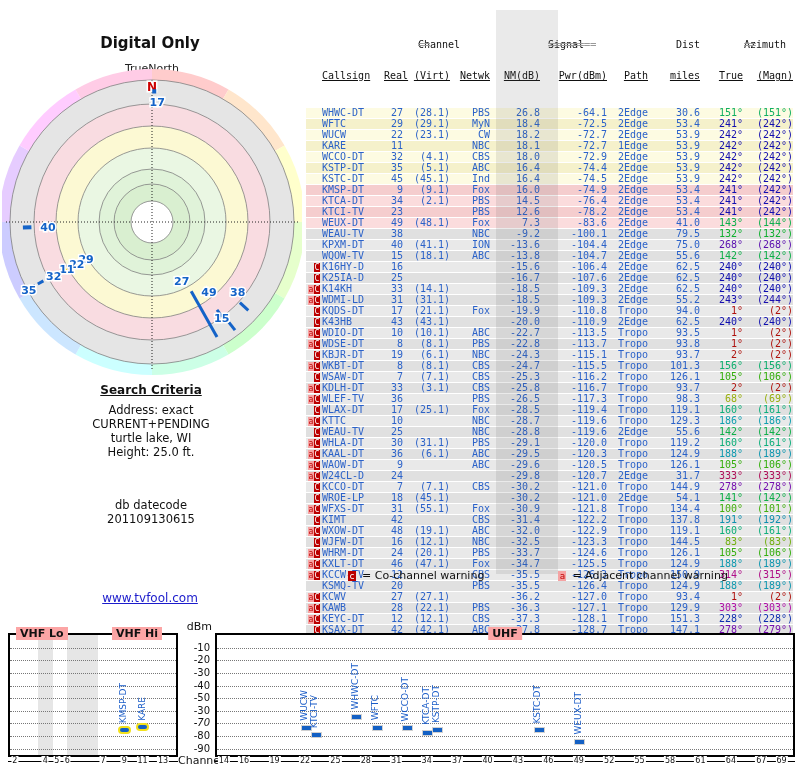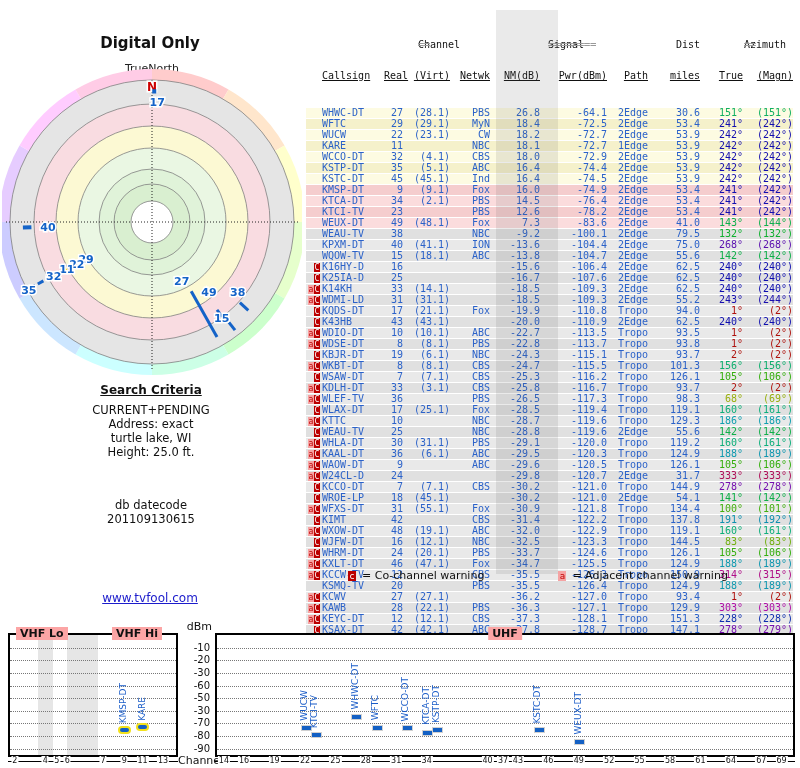--- a/index.html
+++ b/index.html
@@ -124,22 +124,22 @@
       <text x="206.9" y="232.2" text-anchor="middle" font-size="11" font-weight="bold" fill="#1463c8" stroke="#fff" stroke-width="3" paint-order="stroke" font-family="DejaVu Sans, sans-serif">49</text>
       <line x1="226.9" y1="258.3" x2="233.0" y2="266.1" stroke="#1463c8" stroke-width="3"></line>
       <text x="219.7" y="257.5" text-anchor="middle" font-size="11" font-weight="bold" fill="#1463c8" stroke="#fff" stroke-width="3" paint-order="stroke" font-family="DejaVu Sans, sans-serif">15</text>
       <line x1="237.9" y1="238.6" x2="246.3" y2="246.3" stroke="#1463c8" stroke-width="3"></line>
       <text x="235.7" y="231.8" text-anchor="middle" font-size="11" font-weight="bold" fill="#1463c8" stroke="#fff" stroke-width="3" paint-order="stroke" font-family="DejaVu Sans, sans-serif">38</text>
     </svg>
 
   <div id="search">
     <div id="search-heading">Search Criteria</div>
     <div id="search-lines">
+        <div class="search-line">Address: exact</div>
         <div class="search-line">CURRENT+PENDING</div>
-        <div class="search-line">Address: exact</div>
         <div class="search-line">turtle lake, WI</div>
         <div class="search-line">Height: 25.0 ft.</div>
       </div>
   </div>
   <div id="db-block">
     <div class="search-line">db datecode</div>
     <div class="search-line">201109130615</div>
   </div>
   <div id="site-link-wrap">
     <a id="site-link">www.tvfool.com</a>
@@ -193,24 +193,24 @@
       <div class="mk hl" style="left: 128px; top: 89.8px;"></div>
       <div class="mklab" style="left: 126.5px; bottom: 34.2px;">KARE</div>
       <span class="bandlabel" style="left: 6px;">VHF Lo</span>
       <span class="bandlabel" style="left: 102px;">VHF Hi</span>
     </div>
   <div id="dbm-axis">
     <div id="dbm-title">dBm</div>
   <div class="dbm-tick" style="top: 21.6px;">-10</div>
       <div class="dbm-tick" style="top: 34.3px;">-20</div>
       <div class="dbm-tick" style="top: 46.9px;">-30</div>
-      <div class="dbm-tick" style="top: 59.5px;">-60</div>
+      <div class="dbm-tick" style="top: 59.5px;">-40</div>
       <div class="dbm-tick" style="top: 72.2px;">-50</div>
       <div class="dbm-tick" style="top: 84.8px;">-30</div>
-      <div class="dbm-tick" style="top: 97.4px;">-70</div>
+      <div class="dbm-tick" style="top: 97.4px; font-style: italic;">-70</div>
       <div class="dbm-tick" style="top: 110.1px;">-80</div>
       <div class="dbm-tick" style="top: 122.7px;">-90</div>
     </div>
   <div id="uhf-chart" class="chartbox">
       <div class="grid" style="top: 12.6px;"></div>
       <div class="grid" style="top: 25.3px;"></div>
       <div class="grid" style="top: 37.9px;"></div>
       <div class="grid" style="top: 50.5px;"></div>
       <div class="grid" style="top: 63.2px;"></div>
       <div class="grid" style="top: 75.8px;"></div>
@@ -219,21 +219,21 @@
       <div class="grid" style="top: 113.7px;"></div>
       <div class="axline"></div>
       <span class="tick" style="left: 6.9px;">14</span>
       <span class="tick" style="left: 27.1px;">16</span>
       <span class="tick" style="left: 57.6px;">19</span>
       <span class="tick" style="left: 88px;">22</span>
       <span class="tick" style="left: 118.4px;">25</span>
       <span class="tick" style="left: 148.8px;">28</span>
       <span class="tick" style="left: 179.2px;">31</span>
       <span class="tick" style="left: 209.7px;">34</span>
-      <span class="tick" style="left: 240.1px; margin-left: 46px;">37</span>
+      <span class="tick" style="left: 240.1px;">37</span>
       <span class="tick" style="left: 270.5px;">40</span>
       <span class="tick" style="left: 300.9px;">43</span>
       <span class="tick" style="left: 331.3px;">46</span>
       <span class="tick" style="left: 361.8px;">49</span>
       <span class="tick" style="left: 392.2px;">52</span>
       <span class="tick" style="left: 422.6px;">55</span>
       <span class="tick" style="left: 453px;">58</span>
       <span class="tick" style="left: 483.4px;">61</span>
       <span class="tick" style="left: 513.9px;">64</span>
       <span class="tick" style="left: 544.3px;">67</span>

